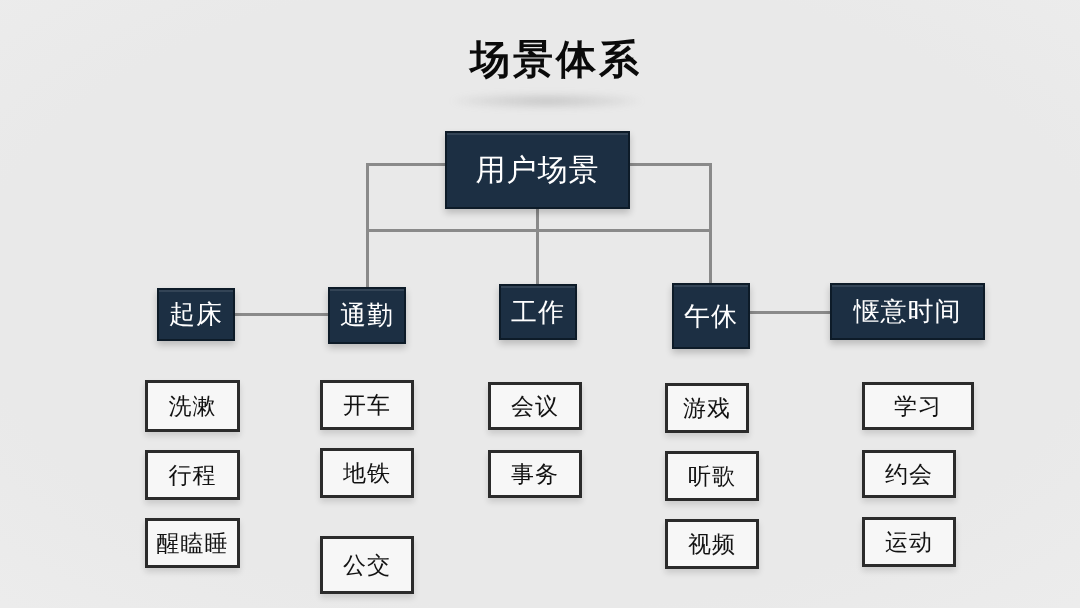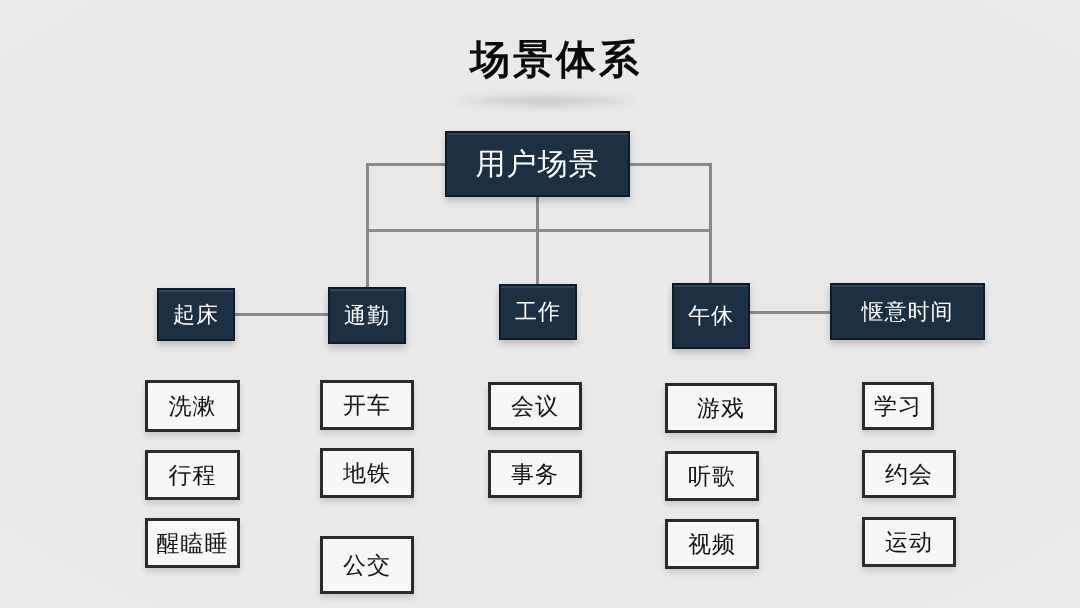--- a/index.html
+++ b/index.html
@@ -23,21 +23,21 @@
     background:radial-gradient(ellipse at center, rgba(110,110,110,0.28) 0%, rgba(140,140,140,0.12) 55%, rgba(0,0,0,0) 75%);
     filter:blur(3px);
   }
   .node{
     position:absolute;
     background:#1c2f43;
     border:2px solid #0d1b28;
     box-sizing:border-box;
     color:#ffffff;
     display:flex;align-items:center;justify-content:center;
-    font-size:22px;font-weight:400;
+    font-size:26px;font-weight:400;
     letter-spacing:1px;
     box-shadow:inset 0 2px 0 rgba(255,255,255,0.10), 0 4px 7px rgba(0,0,0,0.20);
   }
   .leaf{
     position:absolute;
     background:#f7f7f7;
     border:3px solid #2b2b2b;
     box-sizing:border-box;
     color:#121212;
     display:flex;align-items:center;justify-content:center;
@@ -60,40 +60,40 @@
 
   <div class="line" style="left:366px;top:163px;width:81px;height:3px"></div>
   <div class="line" style="left:629px;top:163px;width:83px;height:3px"></div>
   <div class="line" style="left:366px;top:163px;width:3px;height:124px"></div>
   <div class="line" style="left:709px;top:163px;width:3px;height:120px"></div>
   <div class="line" style="left:536px;top:197px;width:3px;height:87px"></div>
   <div class="line" style="left:366px;top:229px;width:346px;height:3px"></div>
   <div class="line" style="left:235px;top:313px;width:93px;height:3px"></div>
   <div class="line" style="left:750px;top:311px;width:80px;height:3px"></div>
 
-  <div class="node" style="left:445px;top:131px;width:185px;height:66px;font-size:30px">用户场景</div>
+  <div class="node" style="left:445px;top:131px;width:185px;height:78px;font-size:30px">用户场景</div>
 
   <div class="node" style="left:157px;top:288px;width:78px;height:53px">起床</div>
   <div class="node" style="left:328px;top:287px;width:78px;height:57px">通勤</div>
   <div class="node" style="left:499px;top:284px;width:78px;height:56px">工作</div>
   <div class="node" style="left:672px;top:283px;width:78px;height:66px">午休</div>
   <div class="node" style="left:830px;top:283px;width:155px;height:57px">惬意时间</div>
 
   <div class="leaf" style="left:145px;top:380px;width:95px;height:52px">洗漱</div>
   <div class="leaf" style="left:145px;top:518px;width:95px;height:50px">醒瞌睡</div>
   <div class="leaf" style="left:145px;top:450px;width:95px;height:50px">行程</div>
 
   <div class="leaf" style="left:320px;top:380px;width:94px;height:50px">开车</div>
   <div class="leaf" style="left:320px;top:448px;width:94px;height:50px">地铁</div>
   <div class="leaf" style="left:320px;top:536px;width:94px;height:58px">公交</div>
 
   <div class="leaf" style="left:488px;top:382px;width:94px;height:48px">会议</div>
   <div class="leaf" style="left:488px;top:450px;width:94px;height:48px">事务</div>
 
-  <div class="leaf" style="left:665px;top:383px;width:112px;height:50px">游戏</div>
+  <div class="leaf" style="left:665px;top:383px;width:84px;height:50px">游戏</div>
   <div class="leaf" style="left:665px;top:451px;width:94px;height:50px">听歌</div>
   <div class="leaf" style="left:665px;top:519px;width:94px;height:50px">视频</div>
 
-  <div class="leaf" style="left:862px;top:382px;width:72px;height:48px">学习</div>
+  <div class="leaf" style="left:862px;top:382px;width:112px;height:48px">学习</div>
   <div class="leaf" style="left:862px;top:450px;width:94px;height:48px">约会</div>
   <div class="leaf" style="left:862px;top:517px;width:94px;height:50px">运动</div>
 
 </div>
 
 </body></html>

